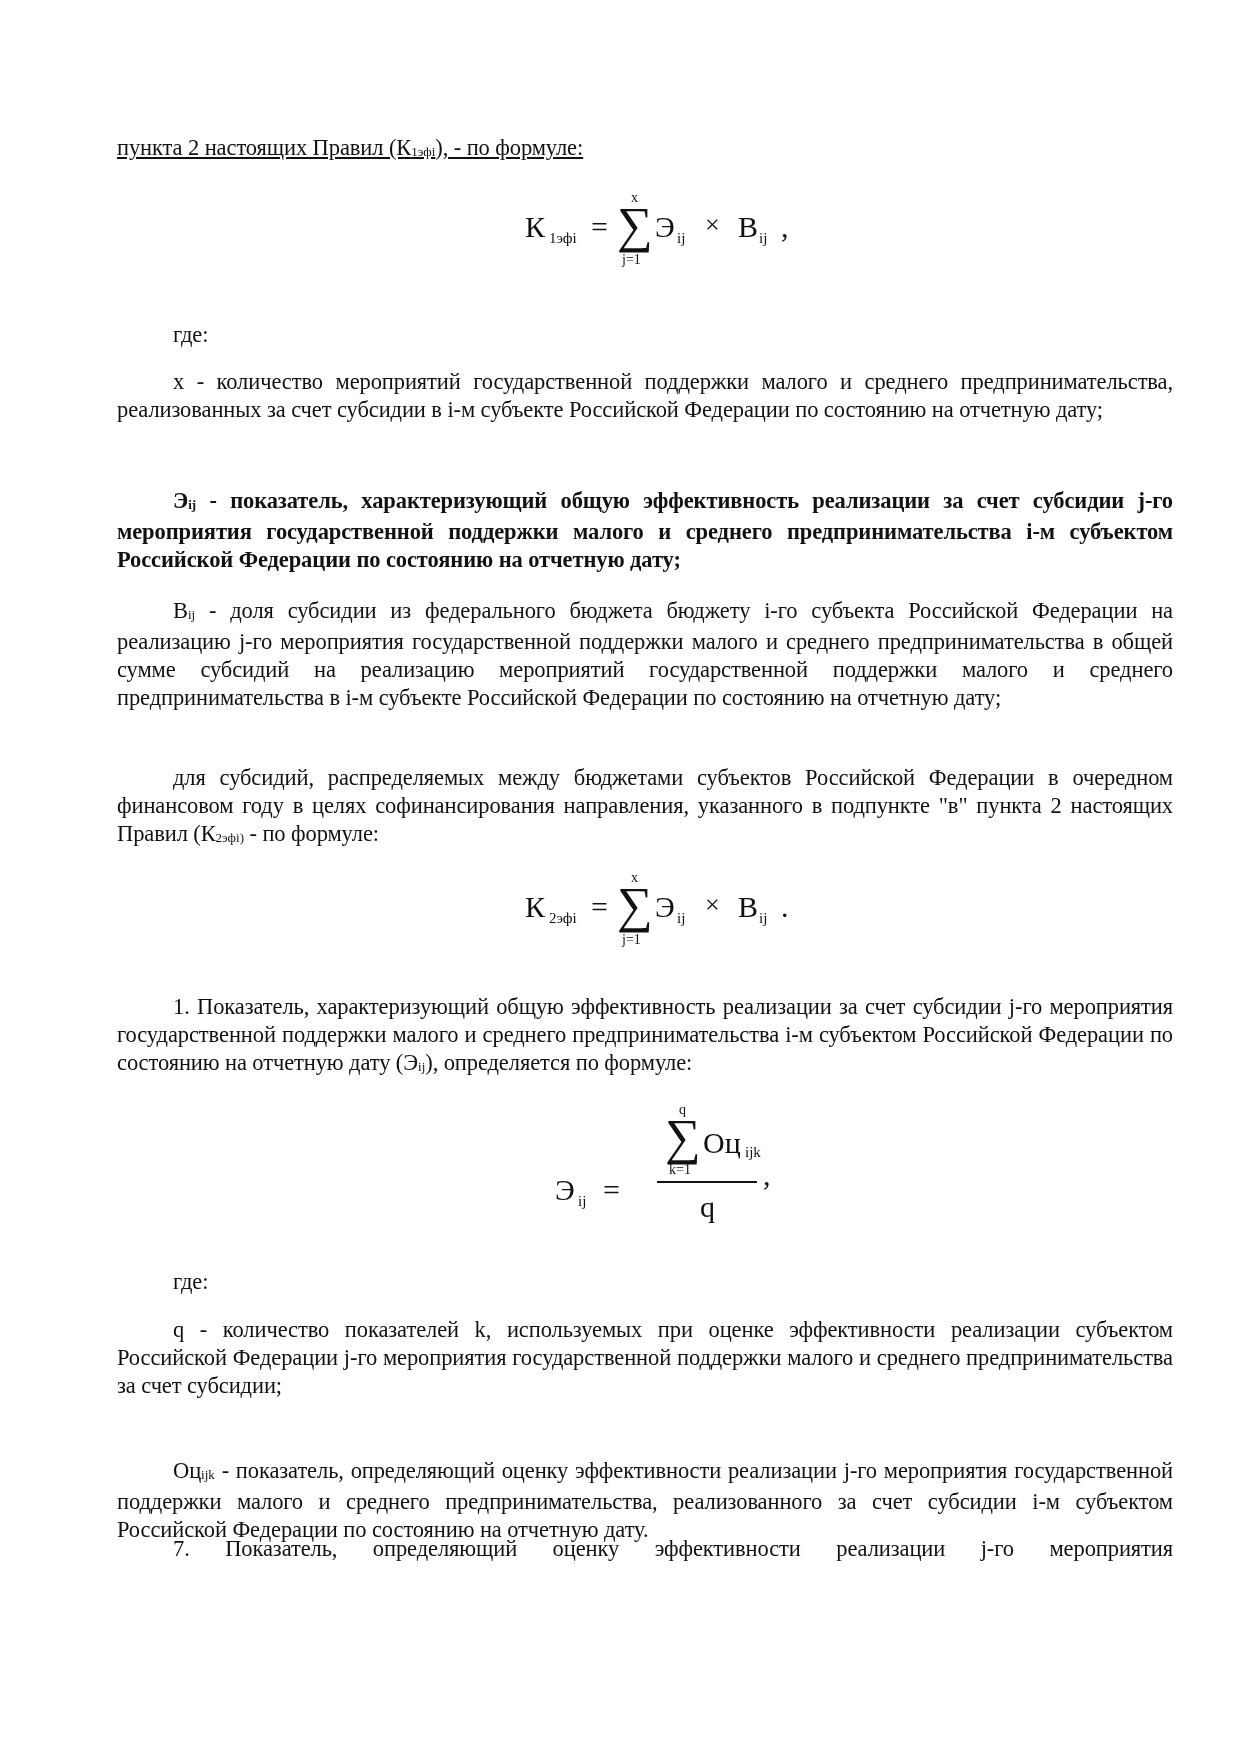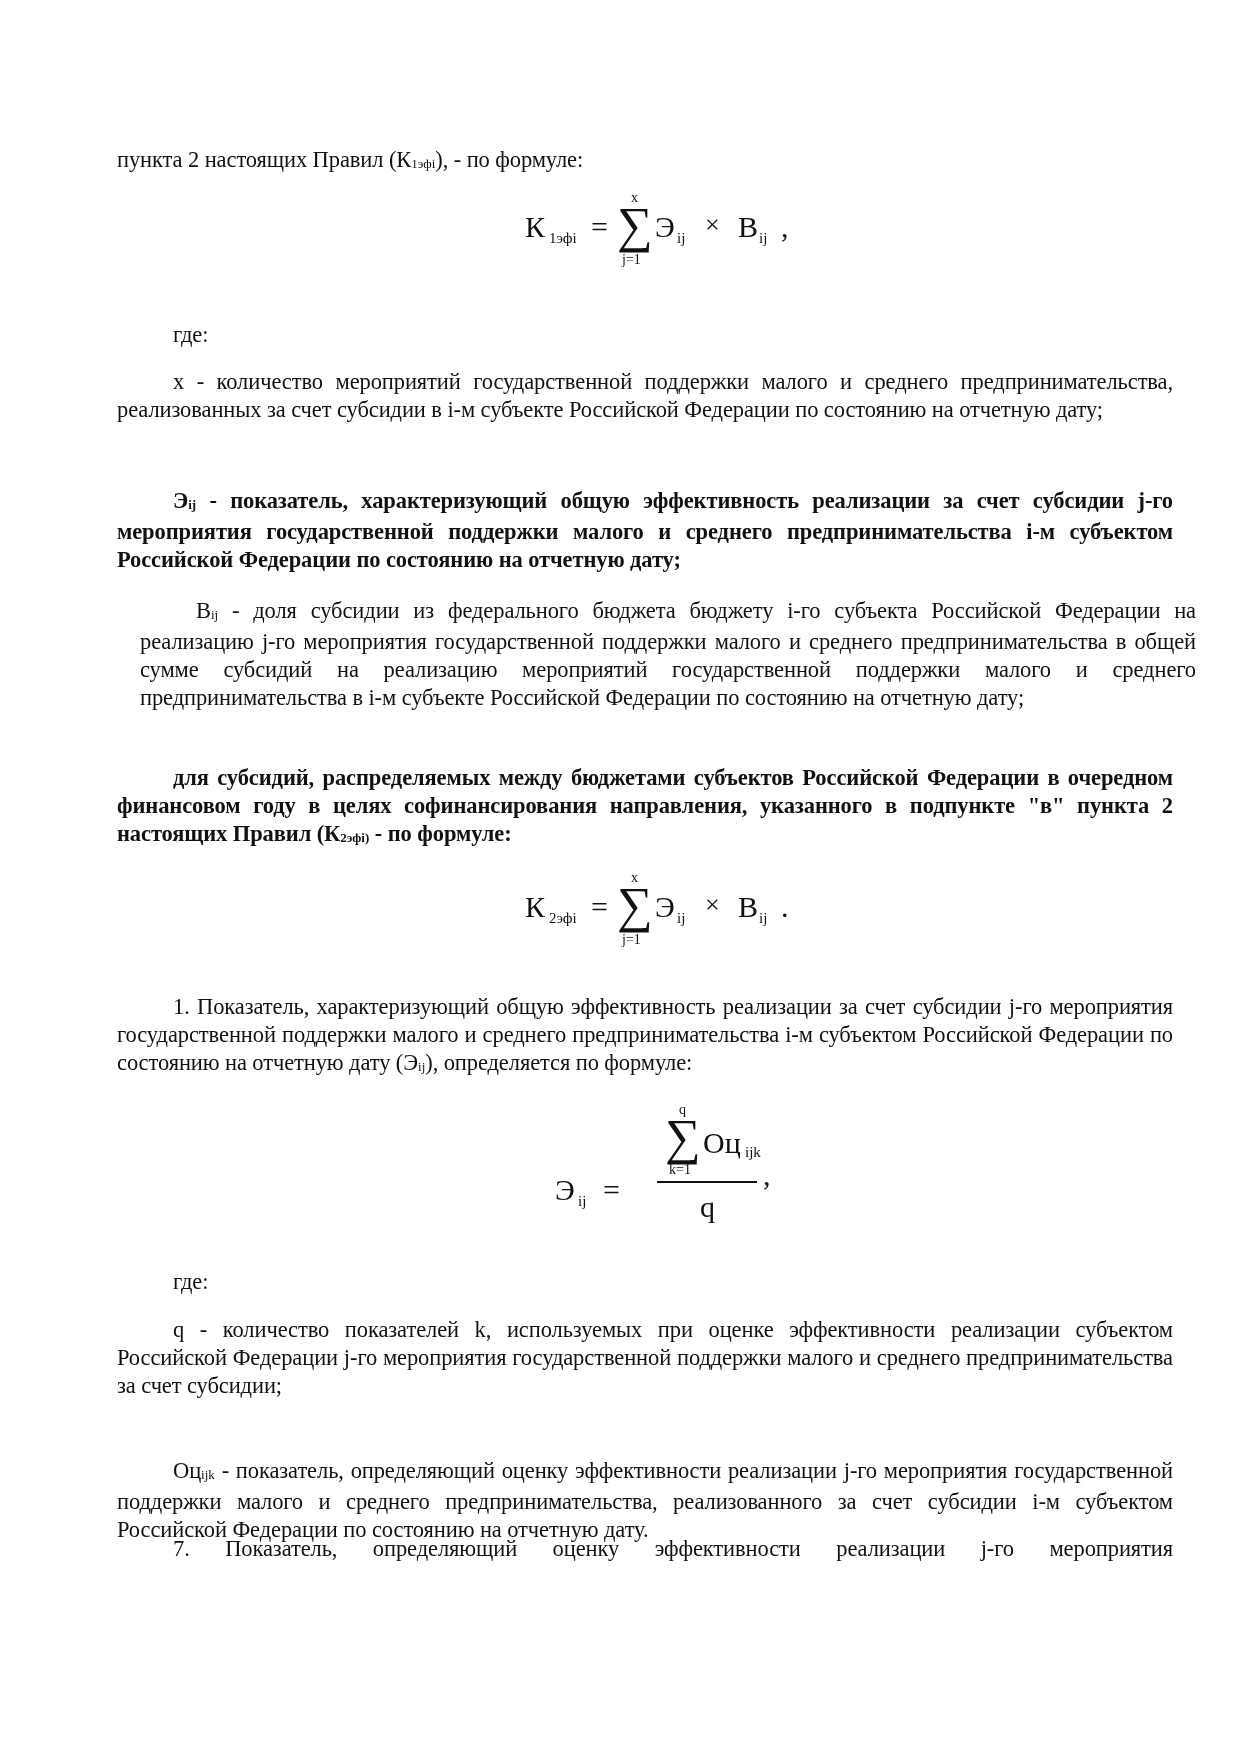--- a/index.html
+++ b/index.html
@@ -22,21 +22,21 @@
     .f-sub { position: absolute; font-size: 15px; }
     .sigma { position: absolute; font-size: 50px; line-height: 50px; }
     .lim { position: absolute; font-size: 14px; }
     .fracbar { position: absolute; height: 2px; background: #111; }
   </style>
 </head>
 <body>
 
 <div class="page">
 
-  <div class="p" style="top:146px;">
+  <div class="p" style="top:134px;text-decoration:underline;">
     <span>пункта 2 настоящих Правил (К</span><span class="sub">1эфi</span><span>), - по формуле:</span>
   </div>
 
   <div class="formula" style="left:408px; top:190px; width:300px; height:90px;">
     <span class="f-sym" style="left:0; top:20px;">К</span>
     <span class="f-sub" style="left:24px; top:40px;">1эфi</span>
     <span class="f-sym" style="left:66px; top:20px;">=</span>
     <span class="lim" style="left:106px; top:0px;">x</span>
     <span class="sigma" style="left:92px; top:10px;">∑</span>
     <span class="lim" style="left:97px; top:62px;">j=1</span>
@@ -49,25 +49,25 @@
   </div>
 
   <div class="p indent" style="top:321px;">где:</div>
 
   <div class="p indent" style="top:368px;">x  -  количество  мероприятий  государственной  поддержки  малого  и  среднего предпринимательства, реализованных за счет субсидии в i-м субъекте Российской Федерации по состоянию на отчетную дату;</div>
 
   <div class="p indent" style="top:487px;font-weight:bold;">
     <span>Э</span><span class="sub">ij</span><span> - показатель, характеризующий общую эффективность реализации за счет субсидии j-го мероприятия государственной поддержки малого и среднего предпринимательства i-м субъектом Российской Федерации по состоянию на отчетную дату;</span>
   </div>
 
-  <div class="p indent" style="top:597px;margin-left:23px;">
+  <div class="p indent" style="top:597px;">
     <span>B</span><span class="sub">ij</span><span> - доля субсидии из федерального бюджета бюджету i-го субъекта Российской Федерации на реализацию j-го мероприятия государственной поддержки малого и среднего предпринимательства в общей сумме субсидий на реализацию мероприятий государственной поддержки малого и среднего предпринимательства в i-м субъекте Российской Федерации по состоянию на отчетную дату;</span>
   </div>
 
-  <div class="p indent" style="top:764px;font-weight:bold;">
+  <div class="p indent" style="top:764px;">
     <span>для субсидий, распределяемых между бюджетами субъектов Российской Федерации в очередном финансовом году в целях софинансирования направления, указанного в подпункте "в" пункта 2 настоящих Правил (К</span><span class="sub">2эфi)</span><span> - по формуле:</span>
   </div>
 
   <div class="formula" style="left:408px; top:870px; width:300px; height:90px;">
     <span class="f-sym" style="left:0; top:20px;">К</span>
     <span class="f-sub" style="left:24px; top:40px;">2эфi</span>
     <span class="f-sym" style="left:66px; top:20px;">=</span>
     <span class="lim" style="left:106px; top:0px;">x</span>
     <span class="sigma" style="left:92px; top:10px;">∑</span>
     <span class="lim" style="left:97px; top:62px;">j=1</span>

